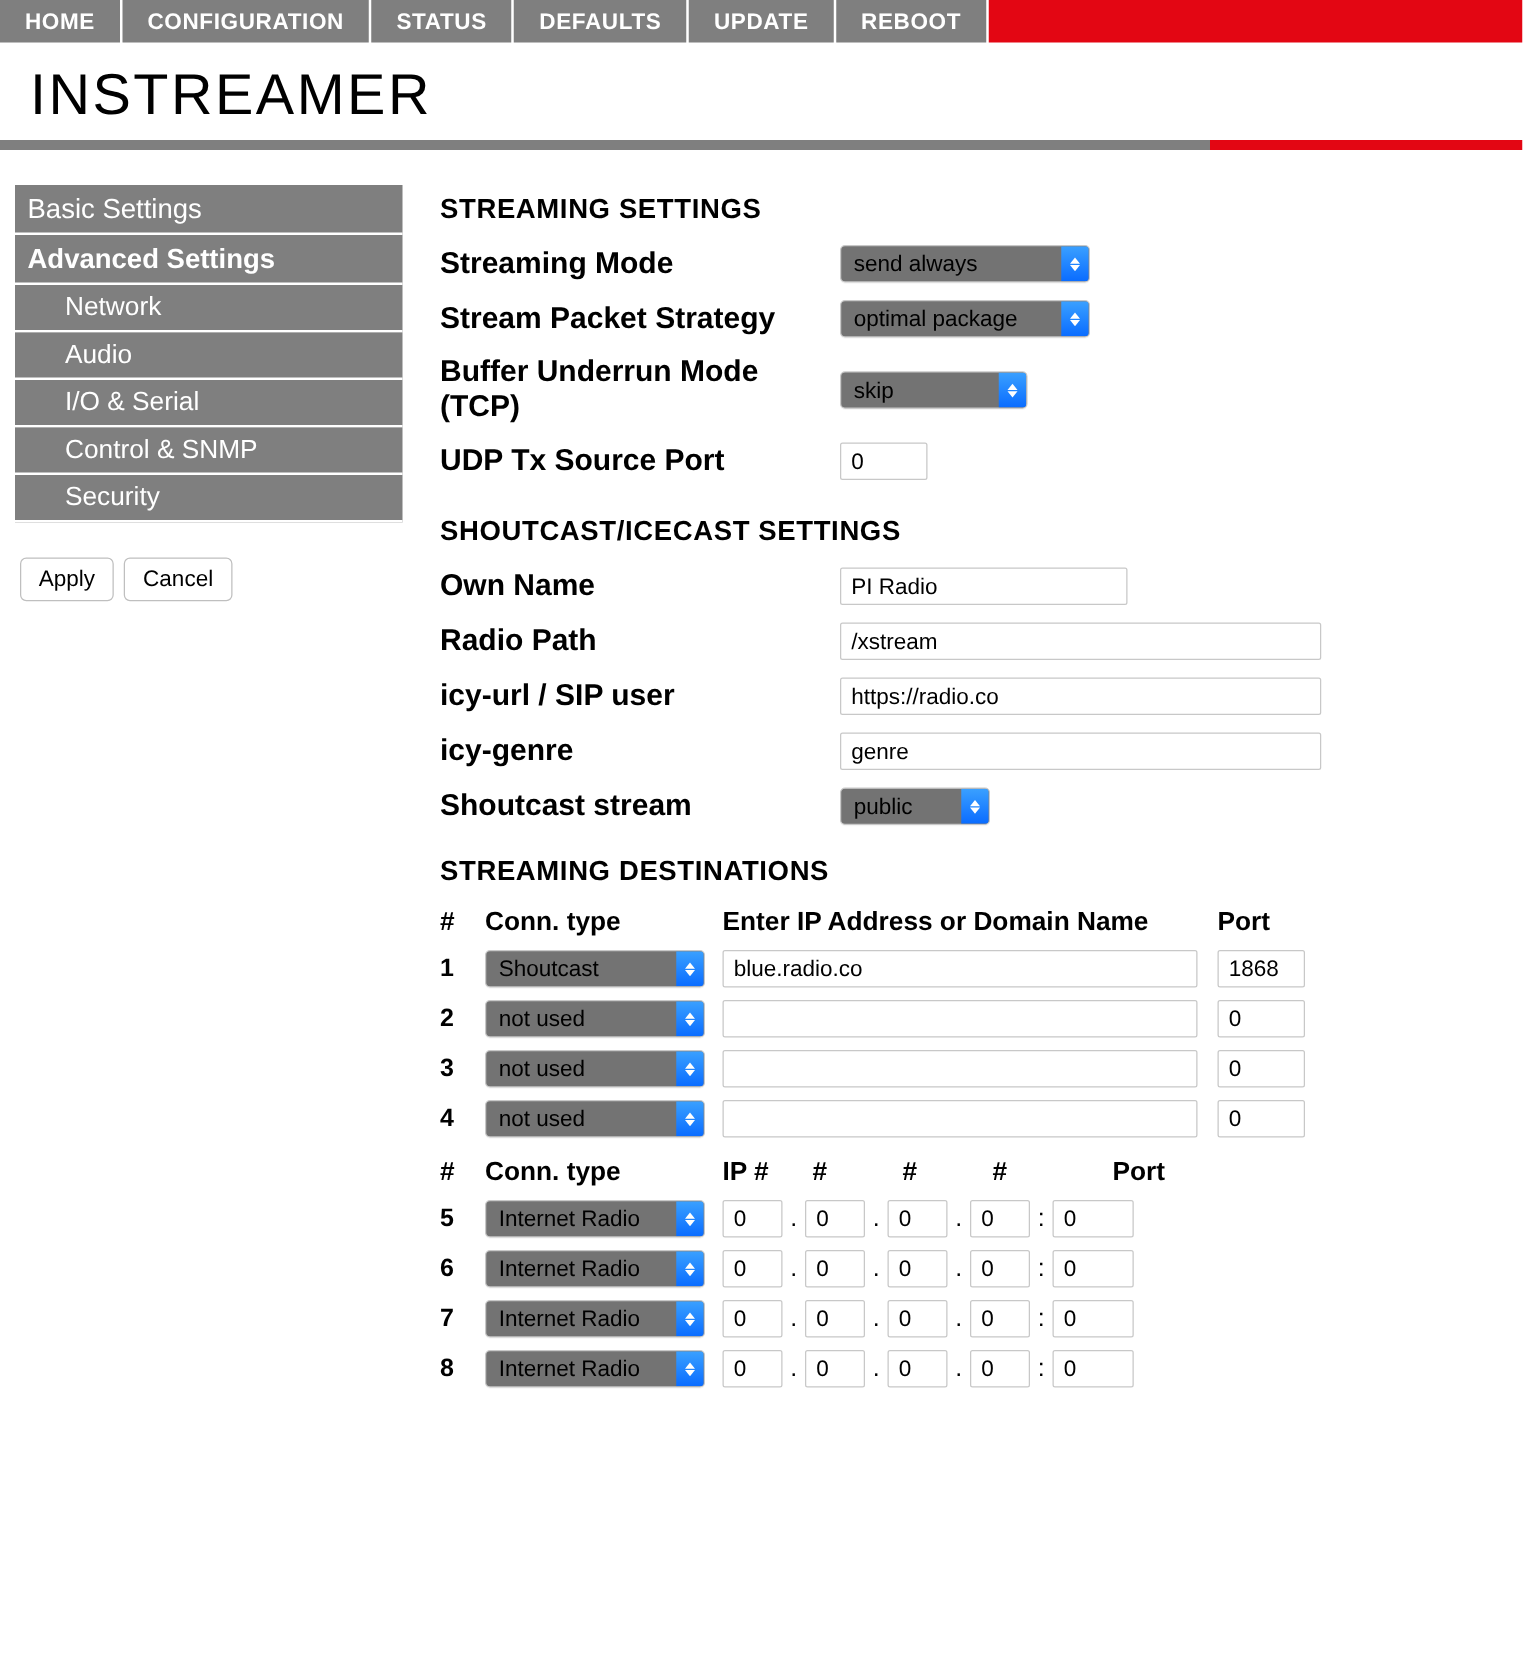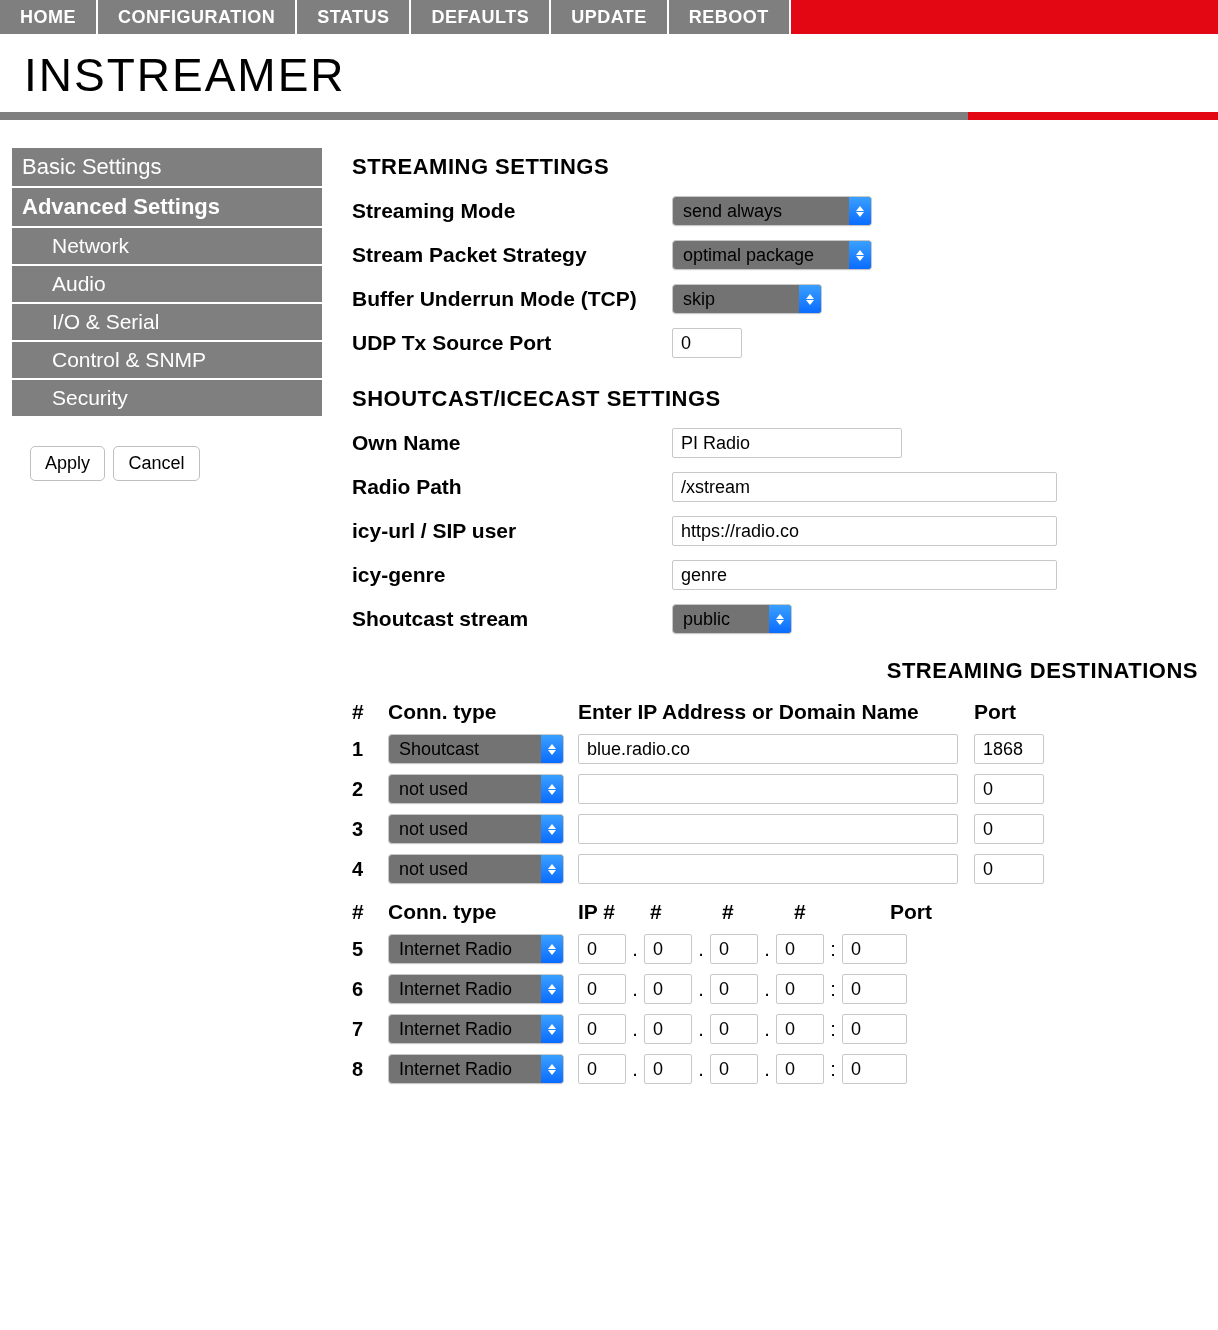--- a/index.html
+++ b/index.html
@@ -66,21 +66,21 @@
   .side-item.bold { font-weight: bold; }
   .side-sub {
     background: #7f7f7f;
     color: #fff;
     font-size: 21px;
     padding: 6px 10px 6px 40px;
     border-bottom: 2px solid #fff;
     cursor: pointer;
   }
   .side-sub.active { font-weight: bold; }
-  .btnrow { margin-top: 28px; margin-left: 18px; }
+  .btnrow { margin-top: 28px; margin-left: 4px; }
   .btn {
     background: #fff;
     border: 1px solid #bfbfbf;
     border-radius: 5px;
     padding: 6px 14px;
     font-size: 18px;
     cursor: pointer;
     margin-right: 4px;
   }
 
@@ -92,21 +92,21 @@
     margin: 6px 0 16px 0;
     letter-spacing: 0.5px;
   }
   .row {
     display: flex;
     align-items: center;
     margin-bottom: 14px;
   }
   .row .label {
     width: 320px;
-    font-size: 21px;
+    font-size: 24px;
     font-weight: bold;
   }
   
   .select {
     display: inline-flex;
     align-items: stretch;
     border: 1px solid #c8c8c8;
     border-radius: 4px;
     overflow: hidden;
     background: #737373;
@@ -292,21 +292,21 @@
       <div class="label">Shoutcast stream</div>
       <div class="select" style="width:120px;">
         <div class="seltext" style="flex:1;">public</div>
         <div class="arrows">
             <div class="arrow-up"></div>
             <div class="arrow-down"></div>
           </div>
       </div>
     </div>
 
-    <h3 class="sec" style="margin-top:24px;text-align:right;">STREAMING DESTINATIONS</h3>
+    <h3 class="sec" style="margin-top:24px;">STREAMING DESTINATIONS</h3>
 
     <div class="thead">
       <div class="col-num">#</div>
       <div class="col-ct">Conn. type</div>
       <div class="col-addr">Enter IP Address or Domain Name</div>
       <div class="col-port">Port</div>
     </div>
 
     <div id="dest-rows-1">
         <div class="trow">

